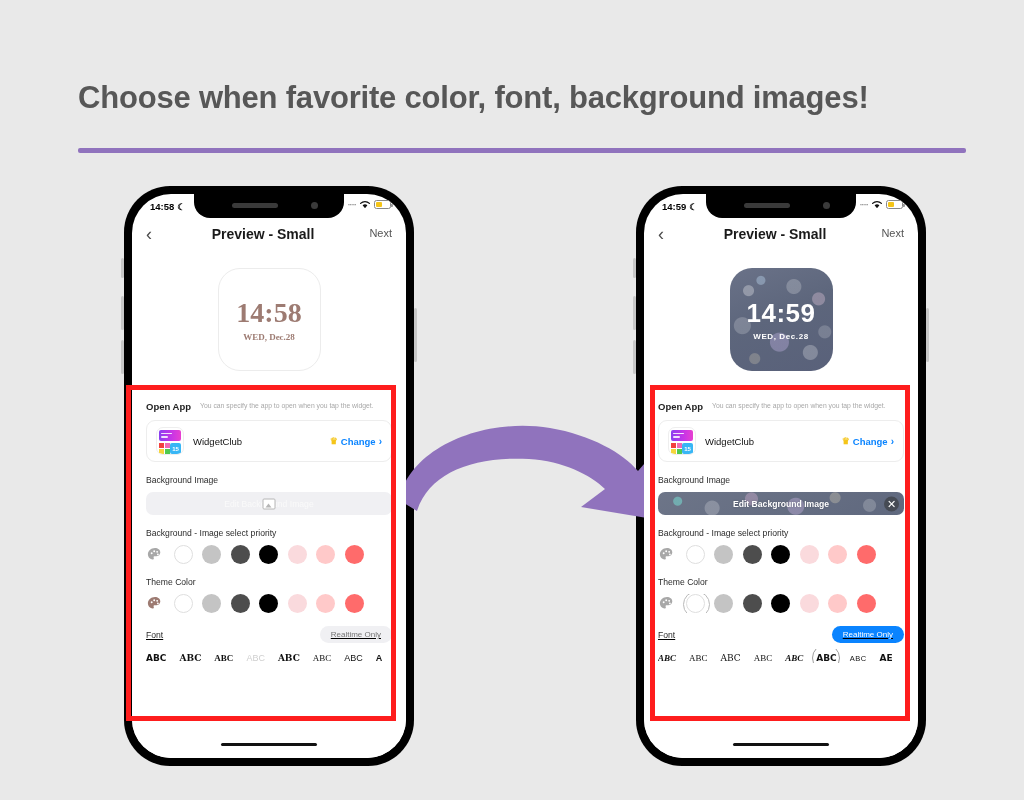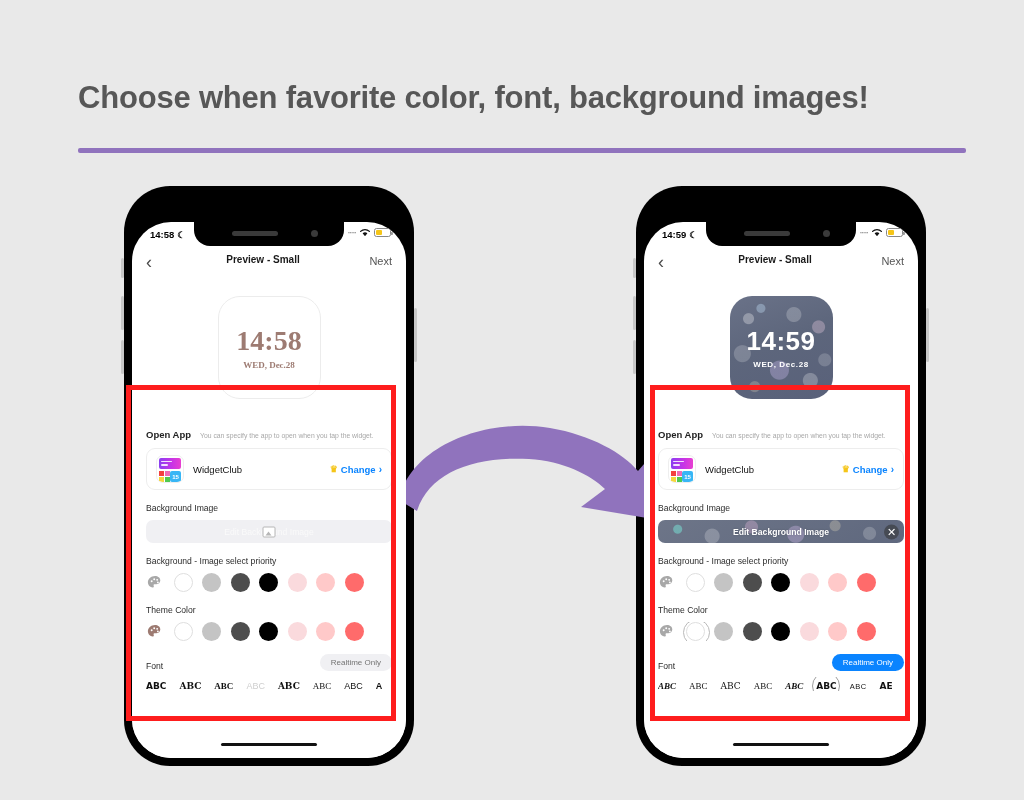--- a/index.html
+++ b/index.html
@@ -28,21 +28,21 @@
   }
   .phone.left  { left: 124px; }
   .phone.right { left: 636px; }
 
   .phone-frame {
     position: absolute; inset: 0;
     background: #000; border-radius: 46px;
   }
   .phone-screen {
     position: absolute; left: 8px; top: 8px; right: 8px; bottom: 8px;
-    background: #fff; border-radius: 39px; overflow: hidden; margin-top: 28px;
+    background: #fff; border-radius: 39px; overflow: hidden;
   }
   .notch {
     position: absolute; left: 50%; top: 0; transform: translateX(-50%);
     width: 150px; height: 24px; background: #000;
     border-bottom-left-radius: 16px; border-bottom-right-radius: 16px;
     z-index: 40;
   }
   .notch .speaker {
     position: absolute; left: 38px; top: 9px;
     width: 46px; height: 5px; background: #3a3a3a; border-radius: 3px;
@@ -94,21 +94,21 @@
     position: absolute; left: 0; top: 25px; right: 0; height: 32px;
     z-index: 25;
   }
   .nav-back {
     position: absolute; left: 14px; top: 4px;
     font-size: 18px; color: #4a4a4a; font-weight: 300;
     line-height: 22px; cursor: pointer;
   }
   .nav-title {
     position: absolute; left: 0; right: 12px; top: 7px; text-align: center;
-    font-size: 10px; font-weight: bold; color: #1a1a1a;
+    font-size: 14px; font-weight: bold; color: #1a1a1a;
   }
   .nav-next {
     position: absolute; right: 14px; top: 8px;
     font-size: 11px; color: #555; cursor: pointer;
   }
 
   
   .preview-area {
     position: absolute; left: 0; right: 0; top: 57px; height: 137px;
     display: flex; align-items: center; justify-content: center;
@@ -158,21 +158,21 @@
     background: #fff; padding: 12px 14px 0 14px; z-index: 20;
   }
   .redbox {
     position: absolute; z-index: 35; border: 5px solid #fe1d1d;
     pointer-events: none;
   }
   .redbox.left  { left: 126px; top: 385px; width: 270px; height: 336px; }
   .redbox.right { left: 650px; top: 385px; width: 260px; height: 336px; }
 
   
-  .openapp-head { display: flex; align-items: flex-end; gap: 9px; }
+  .openapp-head { display: flex; align-items: center; gap: 9px; }
   .openapp-label {
     font-size: 9.5px; font-weight: bold; color: #232323; white-space: nowrap;
     padding-top: 1px;
   }
   .openapp-desc {
     font-size: 6.8px; color: #a8a8a8; line-height: 1.35; max-width: 180px;
   }
   .app-card {
     margin-top: 8px; height: 42px; border: 1px solid #ededed;
     border-radius: 9px; display: flex; align-items: center;
@@ -280,22 +280,22 @@
   }
   .swatch.white { background: #fff; border: 1px solid #dedede; }
   .swatch.ring::after {
     content: ''; position: absolute; left: -4px; top: -4px;
     width: 25px; height: 25px; border-radius: 50%;
     border: 1px solid #b9b9b9;
   }
 
   
   .font-head {
-    display: flex; align-items: flex-end; justify-content: space-between;
-    margin-top: 13px; margin-bottom: 6px;
+    display: flex; align-items: center; justify-content: space-between;
+    margin-top: 13px; margin-bottom: 6px; text-decoration: underline;
   }
   .font-label { font-size: 8.6px; color: #2b2b2b; }
   .pill {
     font-size: 8px; padding: 4px 11px; border-radius: 11px;
     white-space: nowrap; cursor: pointer;
   }
   .pill.off { background: #f0f0f3; color: #747474; }
   .pill.on  { background: #0a84ff; color: #fff; }
 
   .font-row {

